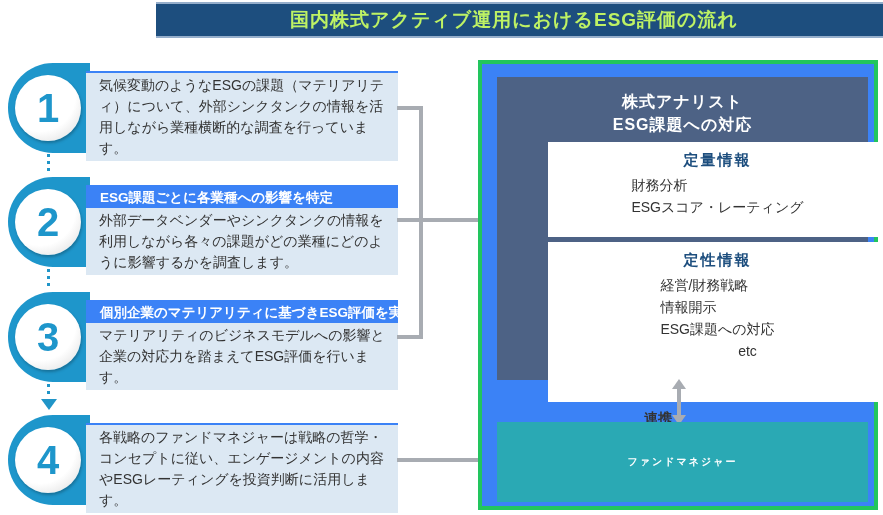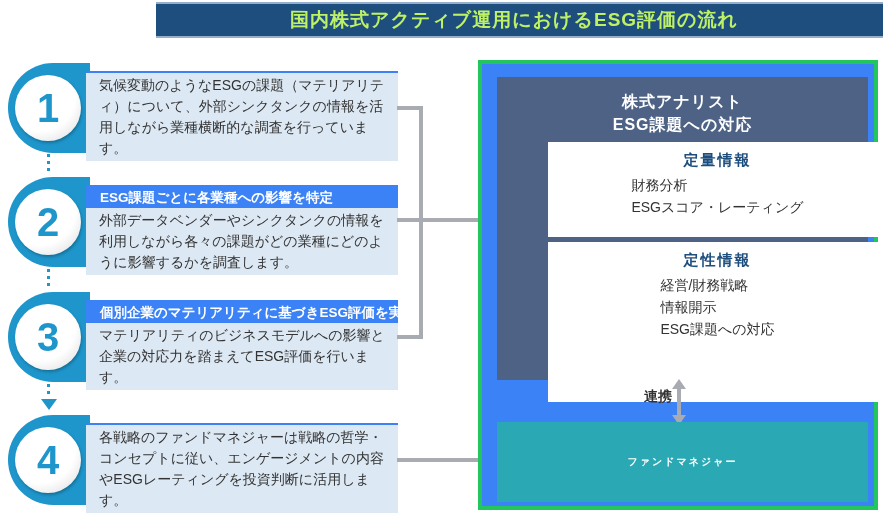--- a/index.html
+++ b/index.html
@@ -52,21 +52,21 @@
   .panel{
     position:absolute;left:478px;top:60px;width:400px;height:450px;
     border:4px solid #22c55e;background:#3b82f6;box-sizing:border-box;
   }
   .slate{position:absolute;left:15px;top:13px;width:371px;height:303px;background:#4d6285;}
   .slate-title{padding-top:13px;text-align:center;color:#fff;font-weight:bold;font-size:16px;line-height:23px;letter-spacing:1px;}
   .wbox{position:absolute;left:16px;width:339px;background:#fff;text-align:center;margin-left:35px;}
   .wbox-title{margin-top:9px;color:#1d4e7e;font-weight:bold;font-size:15px;letter-spacing:2px;}
   .wbox-items{display:inline-block;text-align:left;margin-top:4px;font-size:14px;line-height:22px;color:#333;}
   .etc{text-align:center;padding-left:60px;}
-  .link-label{position:absolute;left:140px;top:324px;width:50px;text-align:right;font-size:14px;font-weight:bold;color:#333;}
+  .link-label{position:absolute;left:140px;top:346px;width:50px;text-align:right;font-size:14px;font-weight:bold;color:#333;}
   .vshaft{position:absolute;left:195px;top:324px;width:4px;height:28px;background:#a8acb2;}
   .tri-up-gray{
     position:absolute;left:190px;top:315px;width:0;height:0;
     border-left:7px solid transparent;border-right:7px solid transparent;border-bottom:10px solid #a8acb2;
   }
   .tri-dn-gray{
     position:absolute;left:190px;top:351px;width:0;height:0;
     border-left:7px solid transparent;border-right:7px solid transparent;border-top:10px solid #a8acb2;
   }
   .fm{
@@ -151,20 +151,21 @@
           <div>ESGスコア・レーティング</div>
         </div>
       </div>
 
       <div class="wbox" style="top:165px;height:160px">
         <div class="wbox-title">定性情報</div>
         <div class="wbox-items">
           <div>経営/財務戦略</div>
           <div>情報開示</div>
           <div>ESG課題への対応</div>
+          <div class="etc">etc</div>
         </div>
       </div>
     </div>
 
     <div class="link-label">連携</div>
     <div class="tri-up-gray"></div>
     <div class="vshaft"></div>
     <div class="tri-dn-gray"></div>
 
     <div class="fm">

